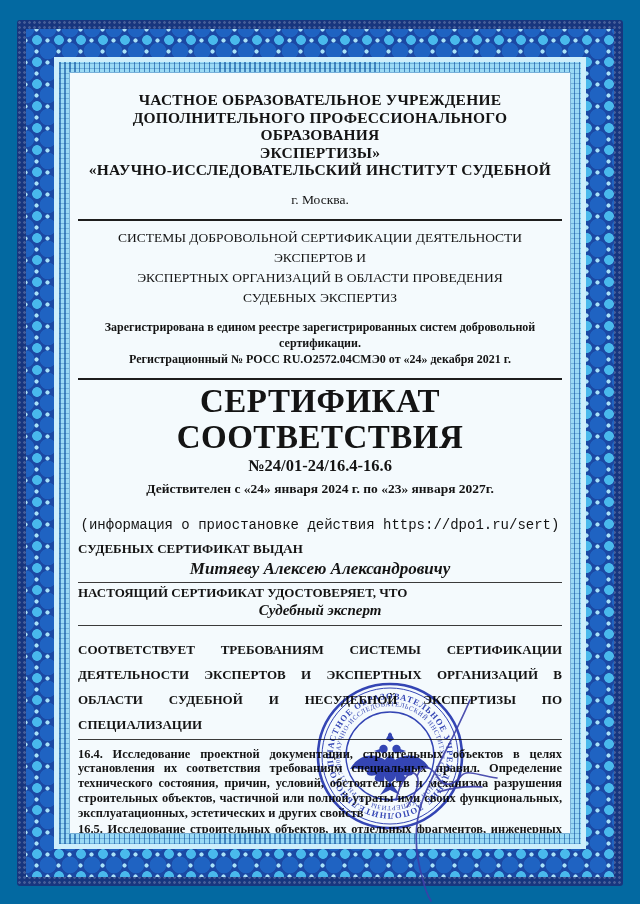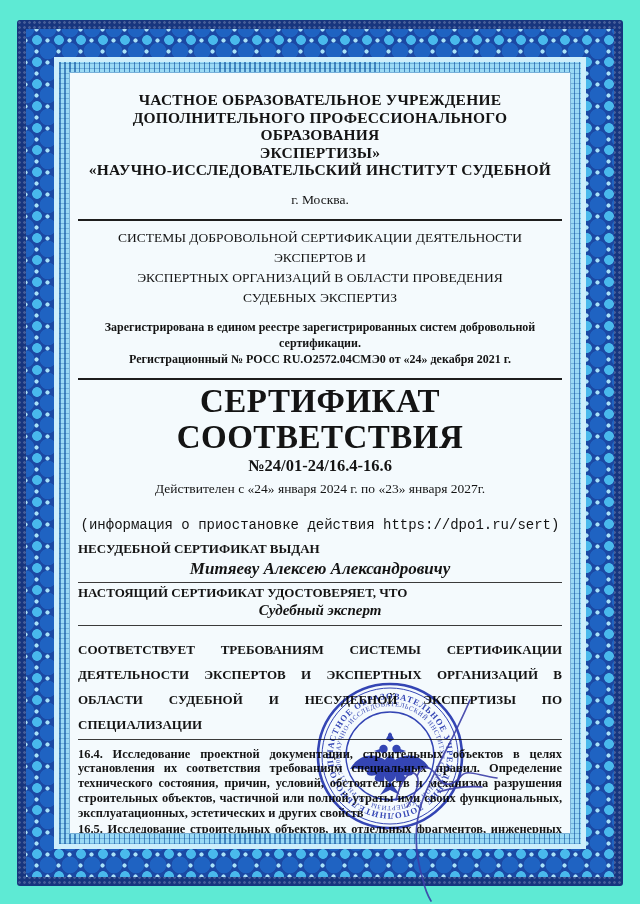--- a/index.html
+++ b/index.html
@@ -1,16 +1,16 @@
 <!DOCTYPE html>
 <html lang="ru"><head>
 <meta charset="utf-8">
 <style>
   html,body{margin:0;padding:0;background:#ffffff;}
-  .sheet{position:relative;width:640px;height:904px;background:#5eead4;overflow:hidden;
+  .sheet{position:relative;width:640px;height:904px;background:#0369a1;overflow:hidden;
          font-family:"Liberation Serif","DejaVu Serif",serif;color:#141414;}
   
   .frame{position:absolute;left:17px;right:17px;top:20px;bottom:18px;
          background:#17357e;border-radius:3px;
          background-image:radial-gradient(circle,rgba(255,255,255,.20) 0 1px,transparent 1.6px);
          background-size:5px 5px;padding:9px;box-sizing:border-box;}
   .scallop{width:100%;height:100%;box-sizing:border-box;padding:28px;
          background-color:#1b49a4;
          background-image:
            radial-gradient(circle,#49b9ec 0 4.5px,rgba(73,185,236,0) 5.2px),
@@ -28,21 +28,21 @@
          border:1px solid #79b1d8;padding:6px 8px;overflow:hidden;}
   
   .c{text-align:center;}
   .org{margin-top:12px;font-weight:bold;font-size:15.5px;line-height:17.5px;letter-spacing:.2px;}
   .ogrn{margin-top:13px;font-size:13.5px;line-height:16px;}
   .rule{border-top:2px solid #1d1d1d;margin-top:11px;}
   .system{margin-top:7px;font-size:13.5px;line-height:20px;}
   .reg{margin-top:11px;font-weight:bold;font-size:12px;line-height:16px;}
   .title{margin-top:3px;font-weight:bold;font-size:33px;line-height:36px;letter-spacing:.5px;}
   .number{font-weight:bold;font-size:16.5px;margin-top:1px;}
-  .validity{font-weight:normal;font-size:13.5px;margin-top:5px;}
+  .validity{font-weight:bold;font-size:13.5px;margin-top:5px;}
   .note{font-size:14px;margin-top:20px;font-family:Liberation Mono, monospace;}
   .lbl{margin-top:8px;font-weight:bold;font-size:13px;text-align:left;}
   .holder{font-weight:bold;font-style:italic;font-size:17px;text-align:center;
           border-bottom:1.5px solid #3a3a3a;padding-bottom:3px;margin-top:2px;}
   .qual{font-weight:bold;font-style:italic;font-size:15px;text-align:center;
           border-bottom:1.5px solid #3a3a3a;padding-bottom:6px;margin-top:1px;}
   .compliance{margin-top:11px;font-weight:bold;font-size:13px;line-height:25px;
           text-align:justify;border-bottom:1.5px solid #3a3a3a;padding-bottom:2px;}
   .spec{margin-top:2px;font-weight:bold;font-size:12.4px;line-height:14.8px;text-align:justify;}
   .spec.first{margin-top:7px;}
@@ -86,21 +86,21 @@
               <div>Регистрационный  № РОСС RU.О2572.04СМЭ0 от «24» декабря 2021 г.</div>
             </div>
 
             <div class="rule"></div>
 
             <div class="title c">СЕРТИФИКАТ СООТВЕТСТВИЯ</div>
             <div class="number c">№24/01-24/16.4-16.6</div>
             <div class="validity c">Действителен с «24» января 2024 г. по «23» января 2027г.</div>
             <div class="note c">(информация о приостановке действия https://dpo1.ru/sert)</div>
 
-            <div class="lbl">НЕСУДЕБНОЙ СЕРТИФИКАТ ВЫДАН</div>
+            <div class="lbl">СУДЕБНЫХ СЕРТИФИКАТ ВЫДАН</div>
             <div class="holder">Митяеву Алексею Александровичу</div>
             <div class="lbl" style="margin-top:2px;">НАСТОЯЩИЙ СЕРТИФИКАТ УДОСТОВЕРЯЕТ, ЧТО</div>
             <div class="qual">Судебный эксперт</div>
 
             <div class="compliance">СООТВЕТСТВУЕТ ТРЕБОВАНИЯМ СИСТЕМЫ СЕРТИФИКАЦИИ ДЕЯТЕЛЬНОСТИ ЭКСПЕРТОВ И ЭКСПЕРТНЫХ ОРГАНИЗАЦИЙ В ОБЛАСТИ СУДЕБНОЙ И НЕСУДЕБНОЙ ЭКСПЕРТИЗЫ ПО СПЕЦИАЛИЗАЦИИ</div>
 
             <div class="spec first">16.4. Исследование проектной документации, строительных объектов в целях установления их соответствия требованиям специальных правил. Определение технического состояния, причин, условий, обстоятельств и механизма разрушения строительных объектов, частичной или полной утраты ими своих функциональных, эксплуатационных, эстетических и других свойств</div>
             <div class="spec">16.5. Исследование строительных объектов, их отдельных фрагментов, инженерных систем, оборудования и коммуникаций с целью установления объема, качества и стоимости выполненных работ, использованных материалов и изделий</div>
 
           </div>

